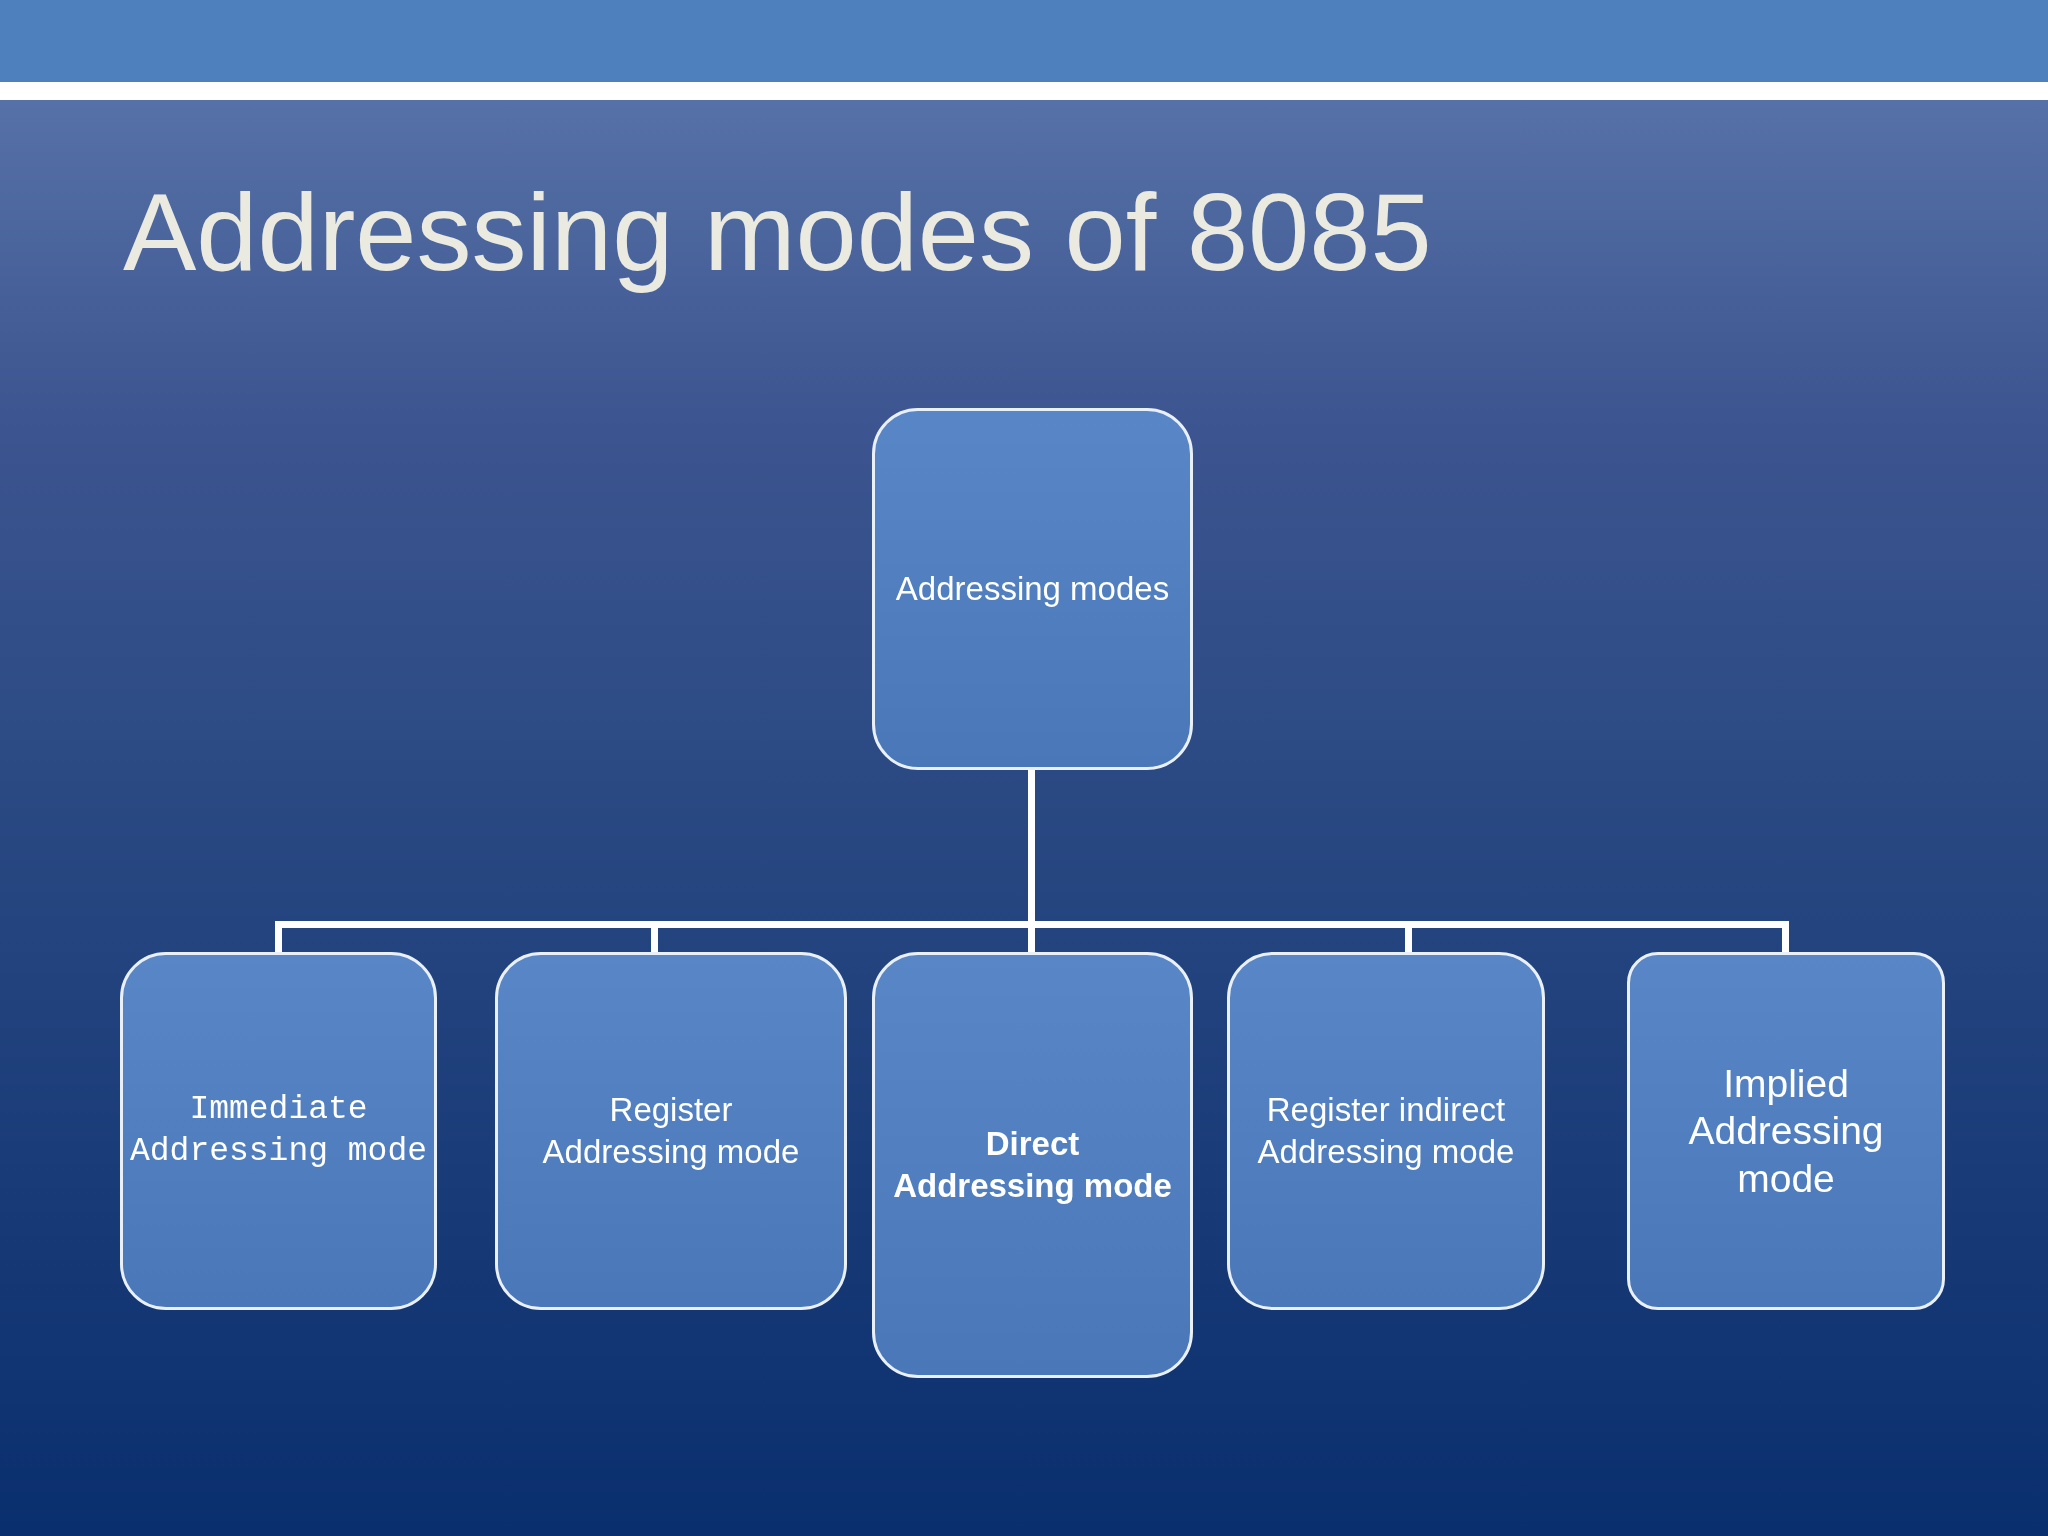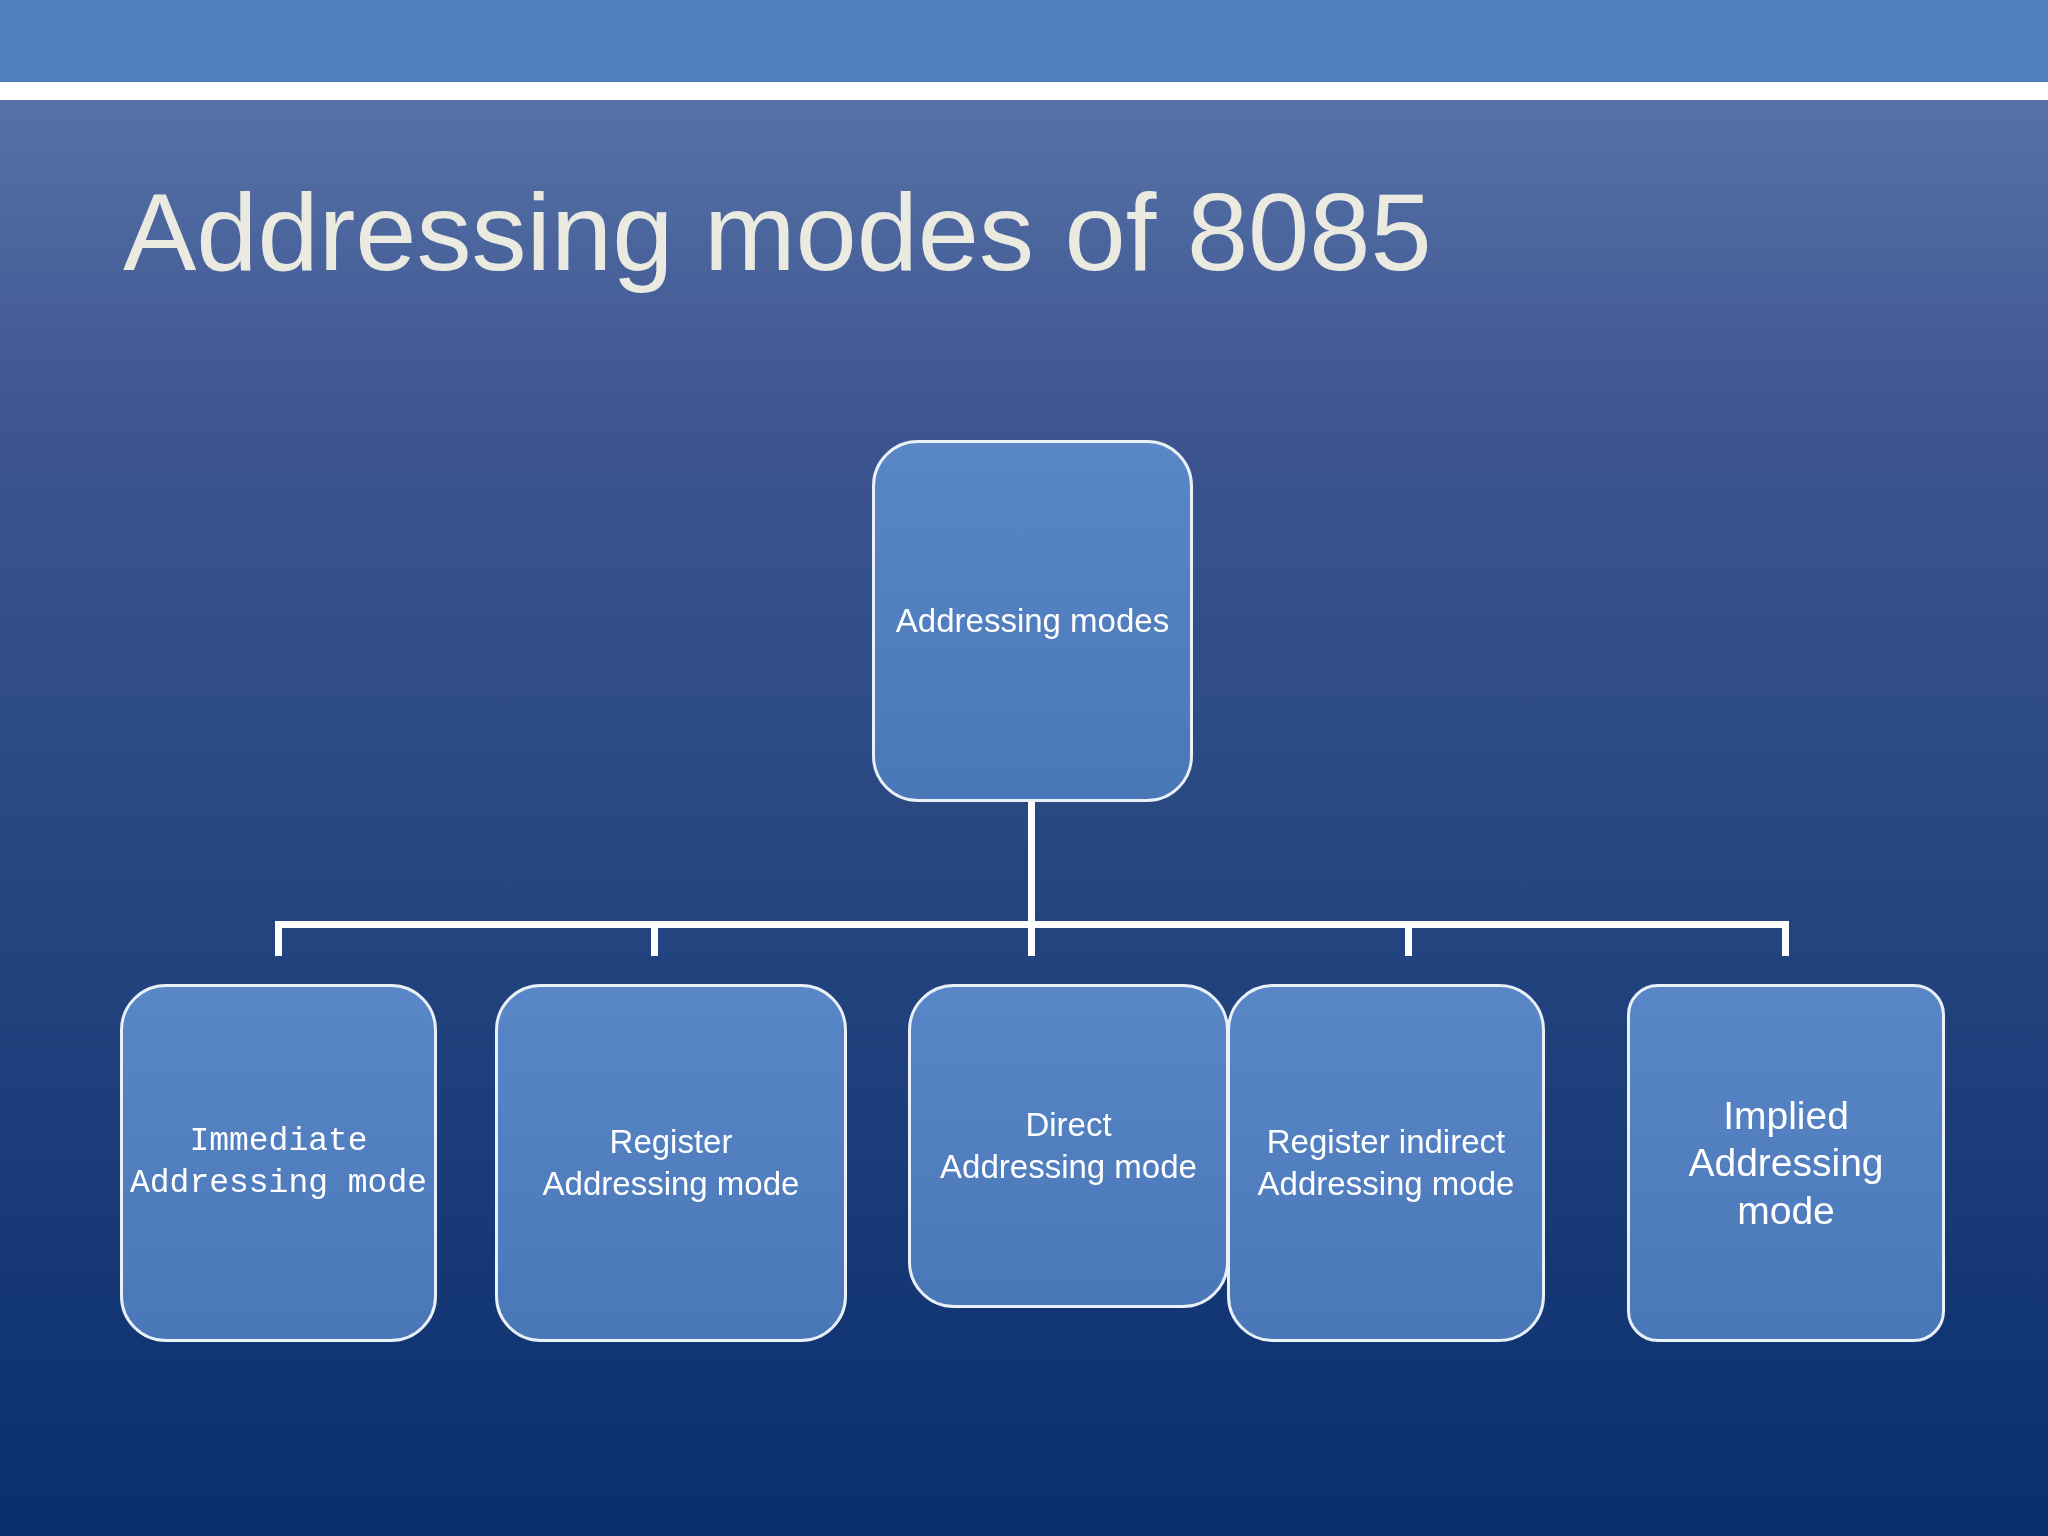--- a/index.html
+++ b/index.html
@@ -49,32 +49,31 @@
   .node {
     position: absolute;
     box-sizing: border-box;
     border: 3px solid #E9F0F8;
     border-radius: 46px;
     background: linear-gradient(180deg, #5886C6 0%, #4977B7 100%);
     display: flex;
     align-items: center;
     justify-content: center;
     text-align: center;
-    margin-top: 32px;
   }
   .node-label {
     color: #FFFFFF;
     font-size: 33px;
     line-height: 1.27;
     white-space: pre-line;
   }
   .node.root { left: 872px; top: 408px; width: 321px; height: 362px; }
   .node.c1 { left: 120px;  top: 952px; width: 317px; height: 358px; font-family: Liberation Mono, monospace; }
   .node.c2 { left: 495px;  top: 952px; width: 352px; height: 358px; }
-  .node.c3 { left: 908px;  top: 952px; width: 321px; height: 324px; }
+  .node.c3 { left: 872px;  top: 952px; width: 321px; height: 426px; font-weight: bold; }
   .node.c4 { left: 1227px; top: 952px; width: 318px; height: 358px; }
   .node.c5 { left: 1627px; top: 952px; width: 318px; height: 358px; border-radius: 31px; }
   .node.c5 .node-label { font-size: 39px; line-height: 1.22; }
 </style>
 </head>
 <body>
 
 <div id="slide">
 
   <div class="topbar"></div>

